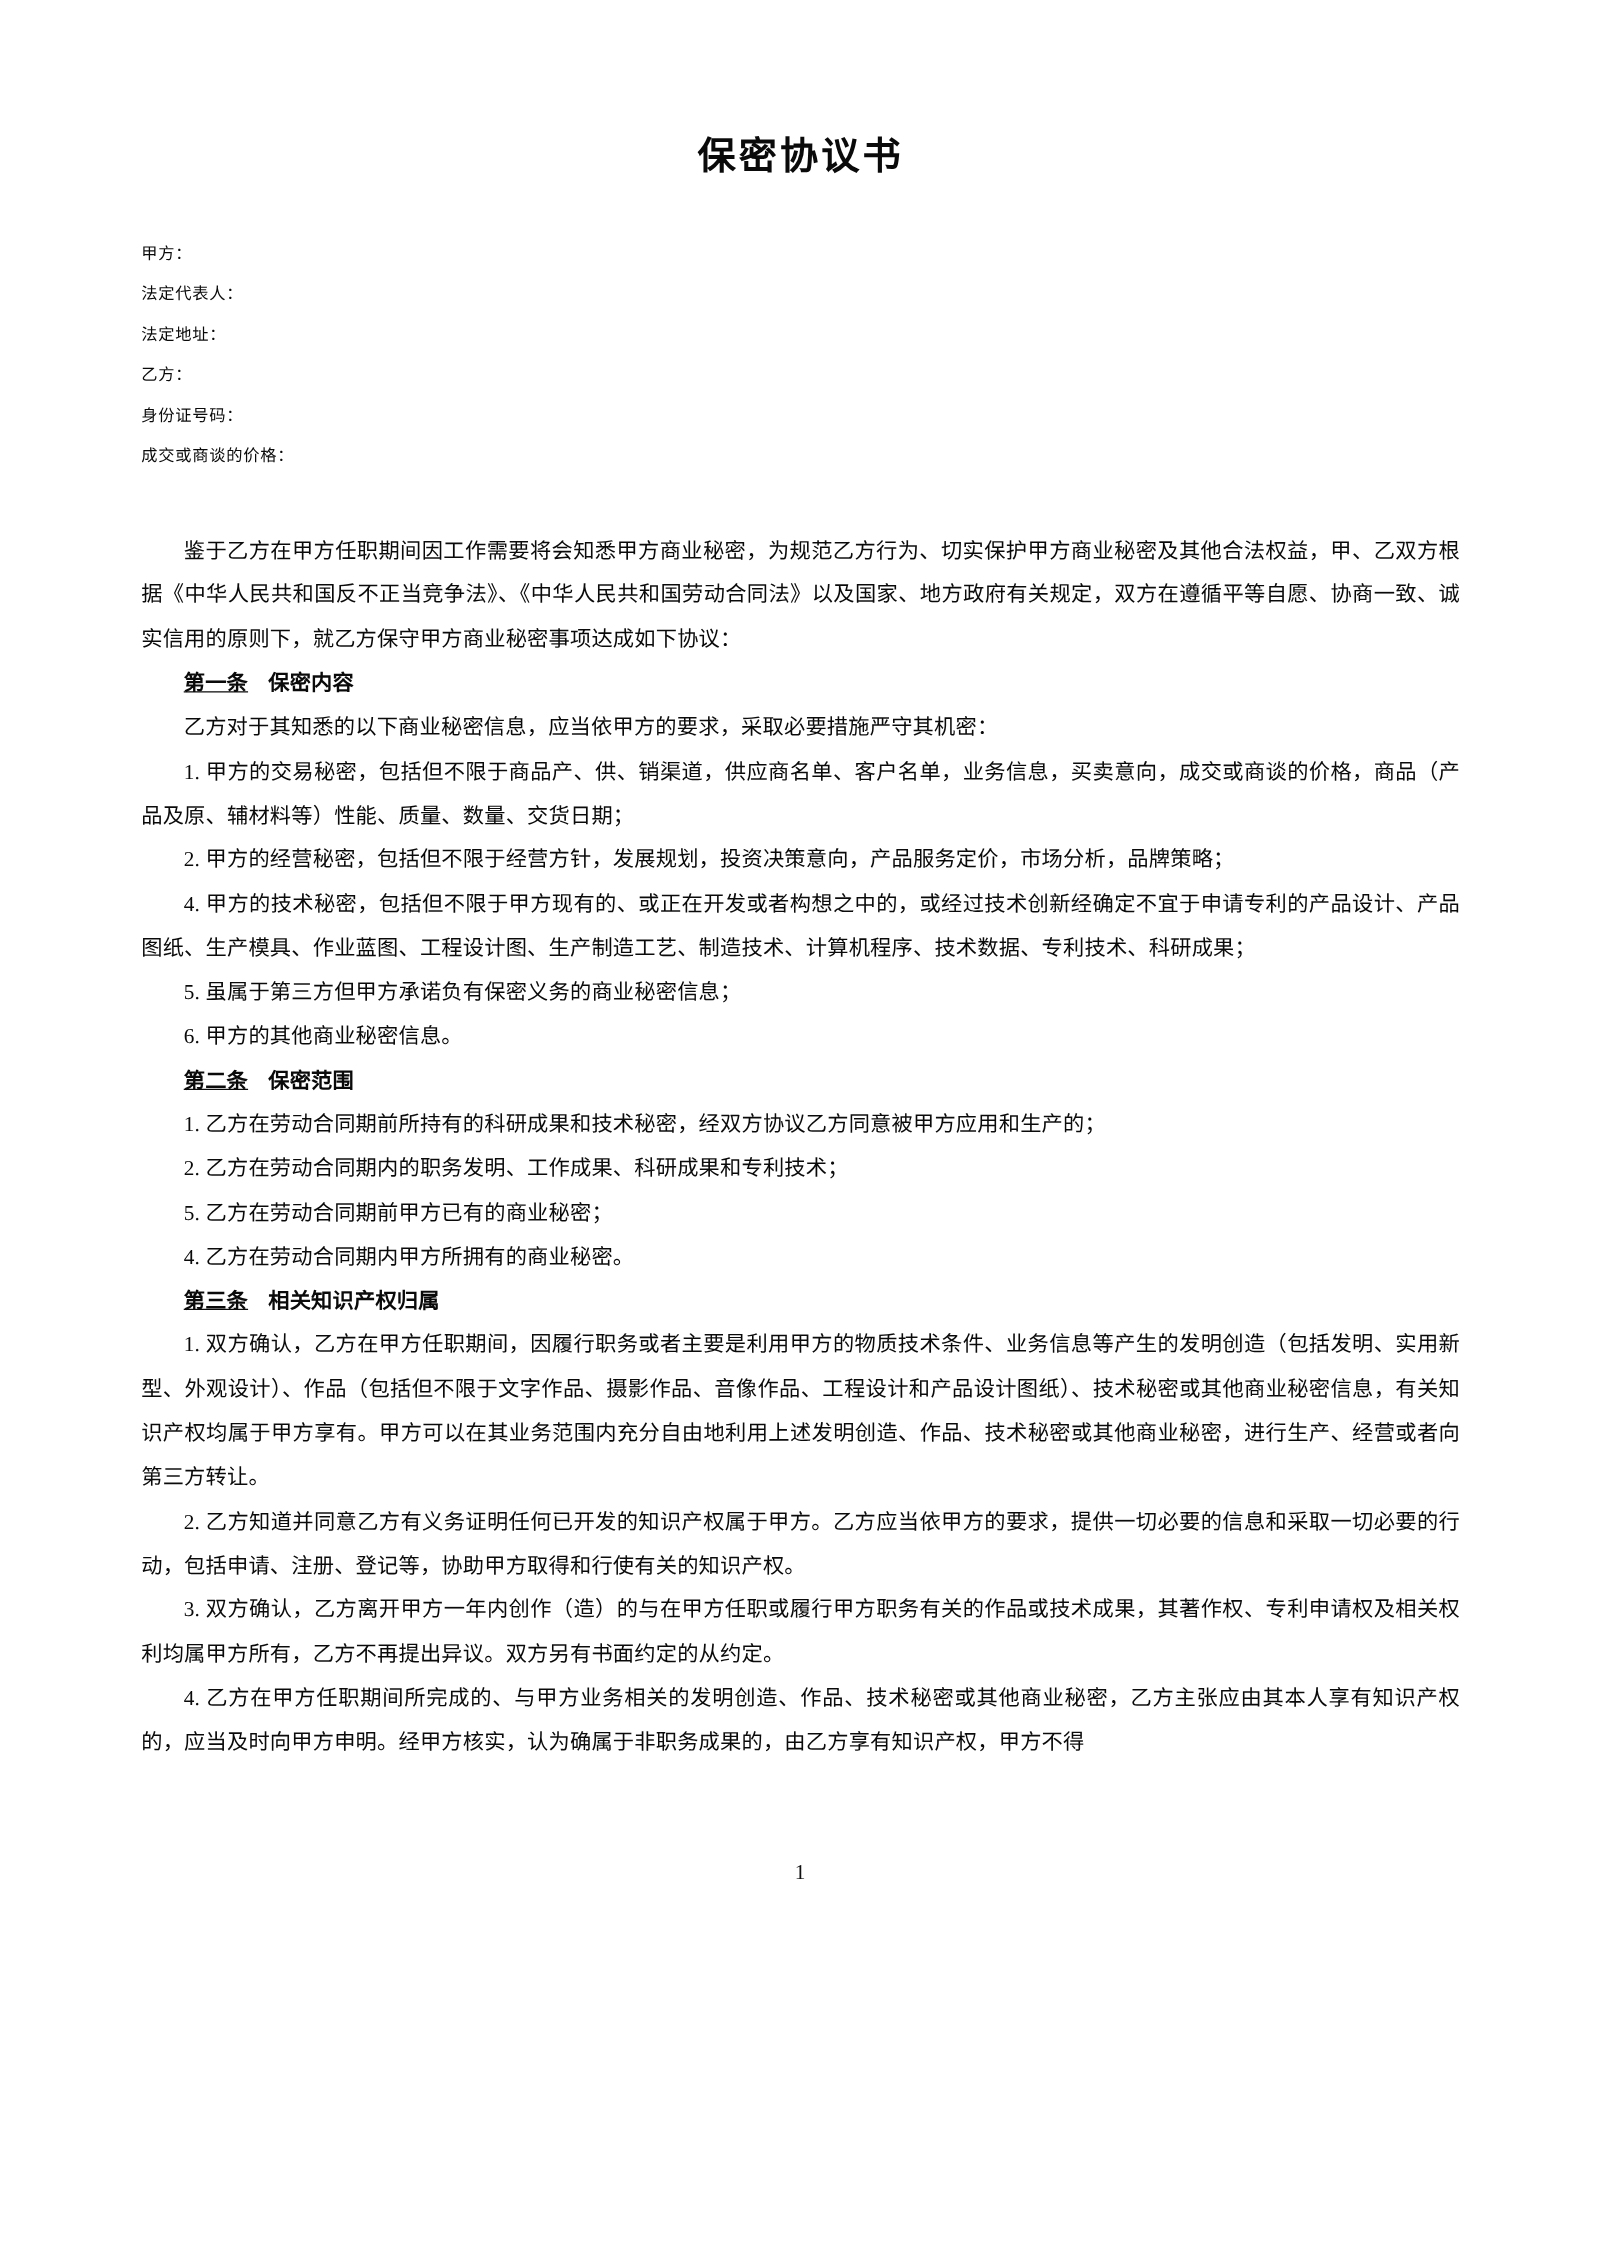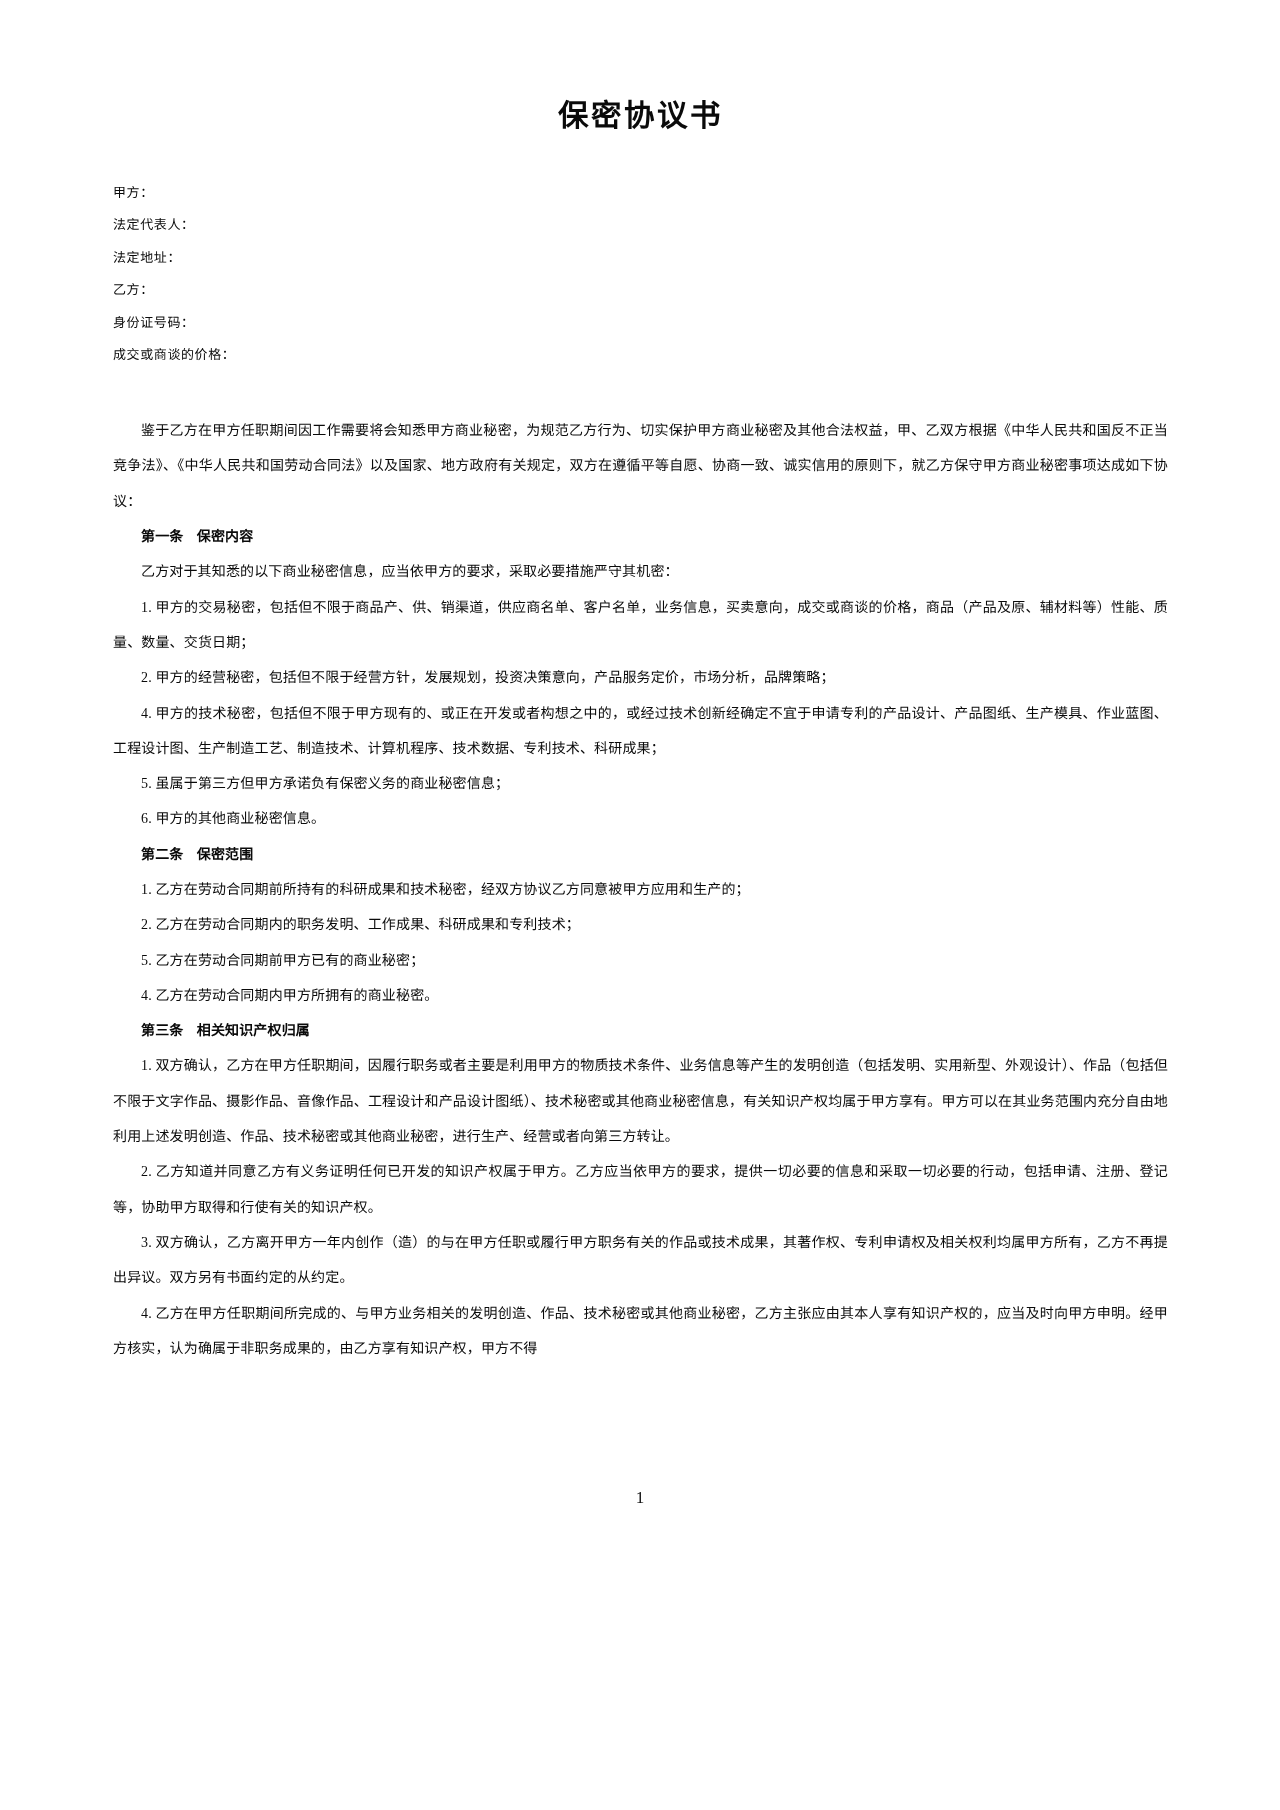--- a/index.html
+++ b/index.html
@@ -19,21 +19,21 @@
     height: 1810px;
     margin: 0 auto;
     background: #ffffff;
     box-sizing: border-box;
     padding: 0;
     overflow: hidden;
   }
   .content {
     position: absolute;
     left: 113px;
-    top: 0;
+    top: 10px;
     width: 1055px;
   }
   .doc-title {
     text-align: center;
     font-size: 30.5px;
     font-weight: 700;
     letter-spacing: 2.5px;
     margin: 0;
     padding-top: 96px;
     padding-bottom: 0;
@@ -47,36 +47,37 @@
     font-size: 13px;
     line-height: 1;
     margin: 0 0 19.5px 0;
     letter-spacing: 0.6px;
     white-space: nowrap;
   }
   .body-block {
     margin-top: 52px;
   }
   p.para {
-    font-size: 14px;
+    font-size: 17px;
     line-height: 35.3px;
     margin: 0;
     text-align: justify;
     text-justify: inter-ideograph;
     letter-spacing: 0.15px;
   }
   p.indent2 {
     text-indent: 2em;
   }
   p.heading {
     text-indent: 2em;
     font-weight: 600;
   }
   .heading .hd-num {
     margin-right: 0.95em;
+    text-decoration: underline;
   }
   .page-number {
     position: absolute;
     left: 0;
     right: 0;
     top: 1489px;
     text-align: center;
     font-size: 17px;
     line-height: 1;
     color: #111;

